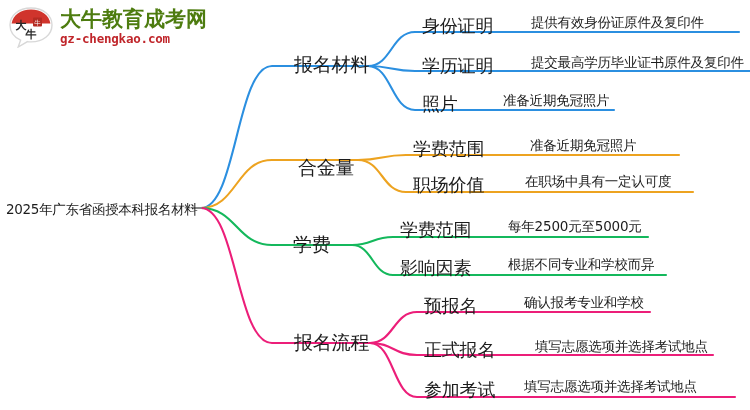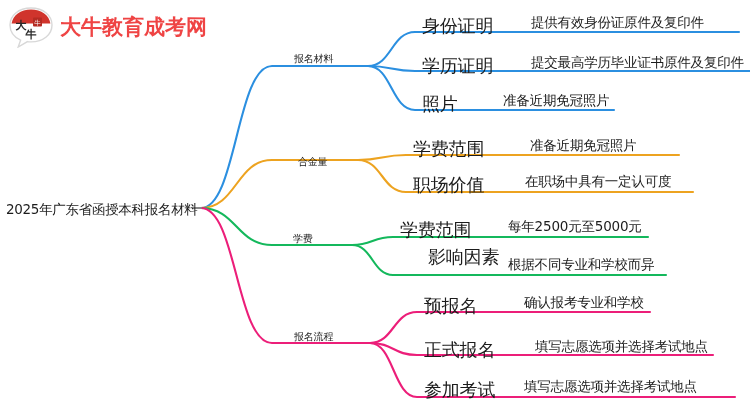--- a/index.html
+++ b/index.html
@@ -9,37 +9,37 @@
     overflow:hidden;position:relative;
   }
   #canvas{position:absolute;left:0;top:0;width:750px;height:410px;}
 
   
   .logo{position:absolute;left:8px;top:6px;display:flex;align-items:center;gap:6px;}
   .logo-mark{position:relative;width:46px;height:42px;flex:0 0 auto;}
   .logo-text{display:flex;flex-direction:column;justify-content:center;line-height:1;}
   .logo-title{
     font-family:"DejaVu Sans","Liberation Sans",sans-serif;
-    font-size:21px;font-weight:bold;color:#ef4444;letter-spacing:0px;
+    font-size:21px;font-weight:bold;color:#4d7c0f;letter-spacing:0px;
     white-space:nowrap;
     text-align:center;
   }
   .logo-sub{
     font-family:"DejaVu Sans Mono","Liberation Mono",monospace;
     font-size:12.5px;font-weight:bold;color:#c0262b;letter-spacing:-0.2px;
     margin-top:3px;white-space:nowrap;
   }
 
   
   .node{
     position:absolute;white-space:nowrap;color:#1c1c1c;
     font-family:"DejaVu Sans","Liberation Sans",sans-serif;
   }
   .root-node{font-size:13.5px;font-weight:500;letter-spacing:-0.3px;}
-  .l1-node{font-size:10px;letter-spacing:-0.2px;}
+  .l1-node{font-size:19px;letter-spacing:-0.2px;}
   .l2-node{font-size:18px;letter-spacing:-0.2px;}
   .l3-node{font-size:13.5px;letter-spacing:-0.2px;}
 </style>
 </head>
 <body>
 
 <div class="logo">
   <div class="logo-mark">
     <svg width="46" height="42" viewBox="0 0 46 42" xmlns="http://www.w3.org/2000/svg">
 
@@ -49,20 +49,21 @@
 
       <rect x="25" y="11.5" width="9" height="9" rx="1" fill="#b52b23"></rect>
       <text x="29.5" y="18.6" font-family="DejaVu Sans, sans-serif" font-size="6.4" fill="#ffffff" text-anchor="middle">牛</text>
 
       <text x="13" y="22.5" font-family="DejaVu Sans, sans-serif" font-size="11" font-weight="bold" fill="#2b2b2b" text-anchor="middle">大</text>
       <text x="23" y="31.5" font-family="DejaVu Sans, sans-serif" font-size="11" font-weight="bold" fill="#2b2b2b" text-anchor="middle">牛</text>
     </svg>
   </div>
   <div class="logo-text">
     <div class="logo-title">大牛教育成考网</div>
+    <div class="logo-sub">gz-chengkao.com</div>
   </div>
 </div>
 
 <svg id="canvas" viewBox="0 0 750 410" xmlns="http://www.w3.org/2000/svg">
   <g id="edges" fill="none" stroke-linecap="round">
       <path d="M201,208 C236.5,208 236.5,66 272,66 L368,66" stroke="#2b8fe0" stroke-width="2.1" fill="none" stroke-linecap="round"></path>
       <path d="M368,66 C391.5,66 391.5,32 415,32 L739,32" stroke="#2b8fe0" stroke-width="2.1" fill="none" stroke-linecap="round"></path>
       <path d="M368,66 C391.5,66 391.5,71 415,71 L750,71" stroke="#2b8fe0" stroke-width="2.1" fill="none" stroke-linecap="round"></path>
       <path d="M368,66 C391.5,66 391.5,110 415,110 L614,110" stroke="#2b8fe0" stroke-width="2.1" fill="none" stroke-linecap="round"></path>
       <path d="M201,208 C236.5,208 236.5,160 272,160 L358,160" stroke="#eda320" stroke-width="2.1" fill="none" stroke-linecap="round"></path>
@@ -91,21 +92,21 @@
 
 <div class="node l1-node" style="left:298px;top:147px;margin-top:8px;">合金量</div>
 <div class="node l2-node" style="left:413px;top:137px;">学费范围</div>
 <div class="node l3-node" style="left:530px;top:137px;">准备近期免冠照片</div>
 <div class="node l2-node" style="left:413px;top:173px;">职场价值</div>
 <div class="node l3-node" style="left:525px;top:173px;">在职场中具有一定认可度</div>
 
 <div class="node l1-node" style="left:293px;top:232px;">学费</div>
 <div class="node l2-node" style="left:400px;top:218px;">学费范围</div>
 <div class="node l3-node" style="left:508px;top:218px;">每年2500元至5000元</div>
-<div class="node l2-node" style="left:400px;top:245px;margin-left:28px;">影响因素</div>
+<div class="node l2-node" style="left:400px;top:256px;">影响因素</div>
 <div class="node l3-node" style="left:508px;top:256px;">根据不同专业和学校而异</div>
 
 <div class="node l1-node" style="left:294px;top:330px;">报名流程</div>
 <div class="node l2-node" style="left:424px;top:294px;">预报名</div>
 <div class="node l3-node" style="left:524px;top:294px;">确认报考专业和学校</div>
 <div class="node l2-node" style="left:424px;top:338px;">正式报名</div>
 
 <div class="node l3-node" style="left:535px;top:338px;">填写志愿选项并选择考试地点</div>
 <div class="node l2-node" style="left:424px;top:378px;">参加考试</div>
 <div class="node l3-node" style="left:524px;top:378px;">填写志愿选项并选择考试地点</div>

